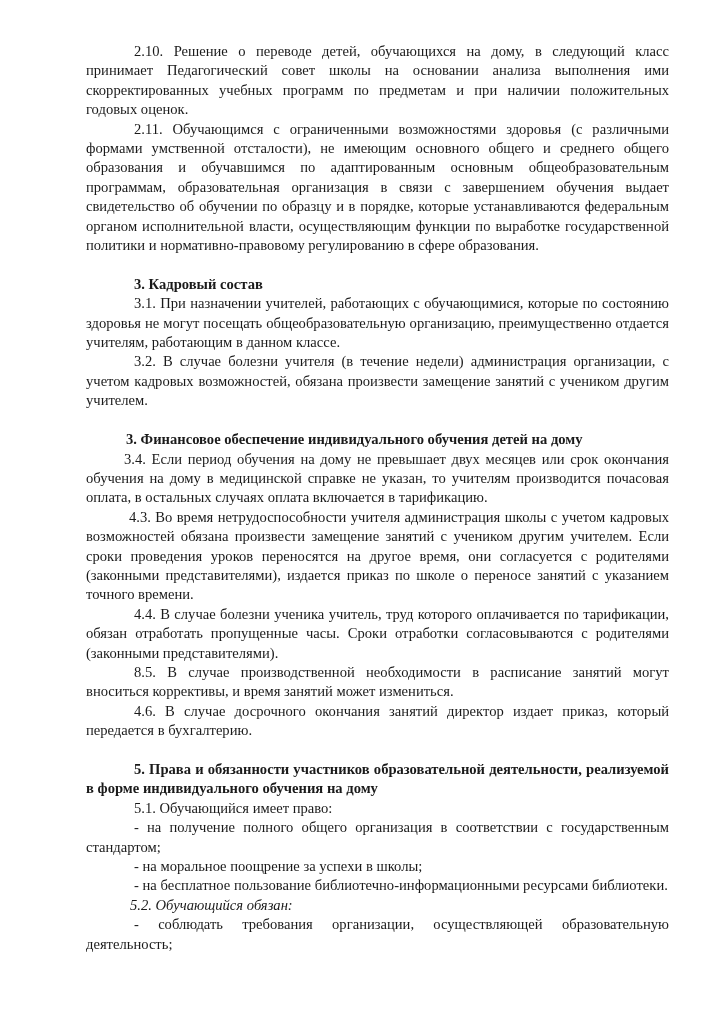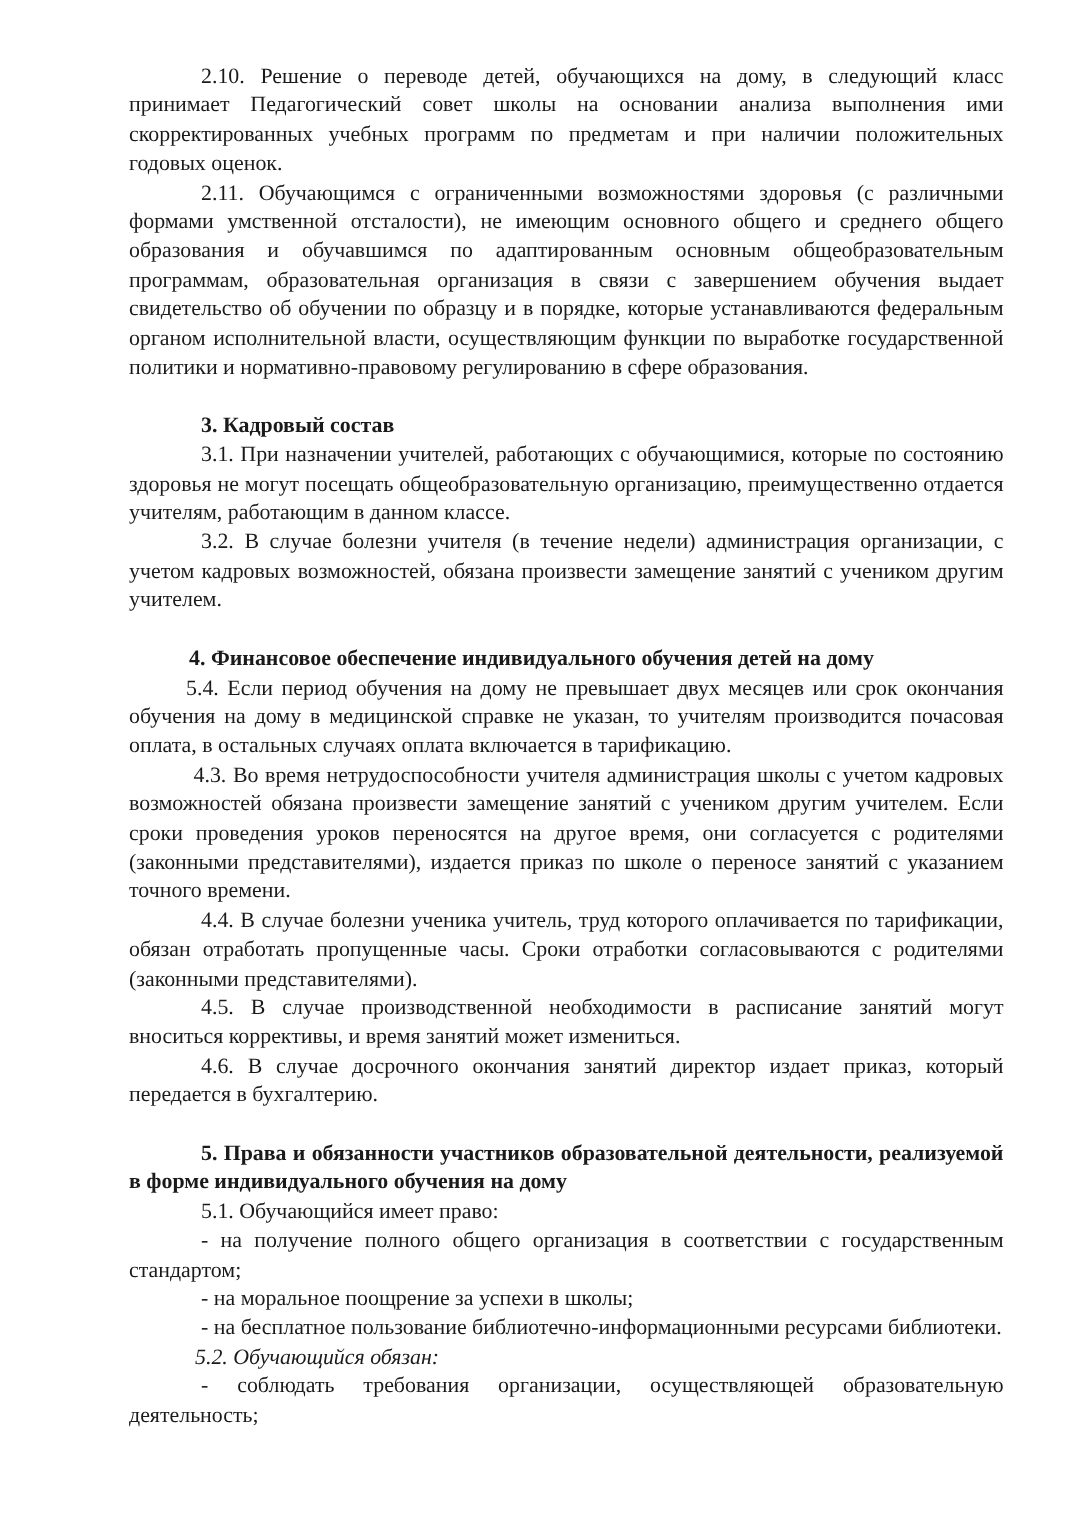--- a/index.html
+++ b/index.html
@@ -35,25 +35,25 @@
 
   <div class="section">
     <p class="h">3. Кадровый состав</p>
     <p class="p">3.1. При назначении учителей, работающих с обучающимися, которые по состоянию здоровья не могут посещать общеобразовательную организацию, преимущественно отдается учителям, работающим в данном классе.</p>
     <p class="p">3.2. В случае болезни учителя (в течение недели) администрация организации, с учетом кадровых возможностей, обязана произвести замещение занятий с учеником другим учителем.</p>
   </div>
 
   <div class="gap"></div>
 
   <div class="section">
-    <p class="h" style="text-indent:40px">4. Финансовое обеспечение индивидуального обучения детей на дому</p>
-    <p class="p i-s">5.4. Если период обучения на дому не превышает двух месяцев или срок окончания обучения на дому в медицинской справке не указан, то учителям производится почасовая оплата, в остальных случаях оплата включается в тарификацию.</p>
+    <p class="h" style="text-indent:40px">3. Финансовое обеспечение индивидуального обучения детей на дому</p>
+    <p class="p i-s">3.4. Если период обучения на дому не превышает двух месяцев или срок окончания обучения на дому в медицинской справке не указан, то учителям производится почасовая оплата, в остальных случаях оплата включается в тарификацию.</p>
     <p class="p i-m">4.3. Во время нетрудоспособности учителя администрация школы с учетом кадровых возможностей обязана произвести замещение занятий с учеником другим учителем. Если сроки проведения уроков переносятся на другое время, они согласуется с родителями (законными представителями), издается приказ по школе о переносе занятий с указанием точного времени.</p>
     <p class="p">4.4.  В случае болезни ученика учитель, труд которого оплачивается по тарификации, обязан отработать пропущенные часы. Сроки отработки согласовываются с родителями (законными представителями).</p>
-    <p class="p">4.5. В случае производственной необходимости в расписание занятий могут вноситься коррективы, и время занятий может измениться.</p>
+    <p class="p">8.5. В случае производственной необходимости в расписание занятий могут вноситься коррективы, и время занятий может измениться.</p>
     <p class="p">4.6. В случае досрочного окончания занятий директор издает приказ, который передается в бухгалтерию.</p>
   </div>
 
   <div class="gap"></div>
 
   <div class="section">
     <p class="h justify">5. Права и обязанности участников образовательной деятельности, реализуемой в форме индивидуального обучения на дому</p>
     <p class="p">5.1. Обучающийся имеет право:</p>
     <p class="p">- на получение полного общего организация в соответствии с государственным стандартом;</p>
     <p class="p">- на моральное поощрение за успехи в школы;</p>

